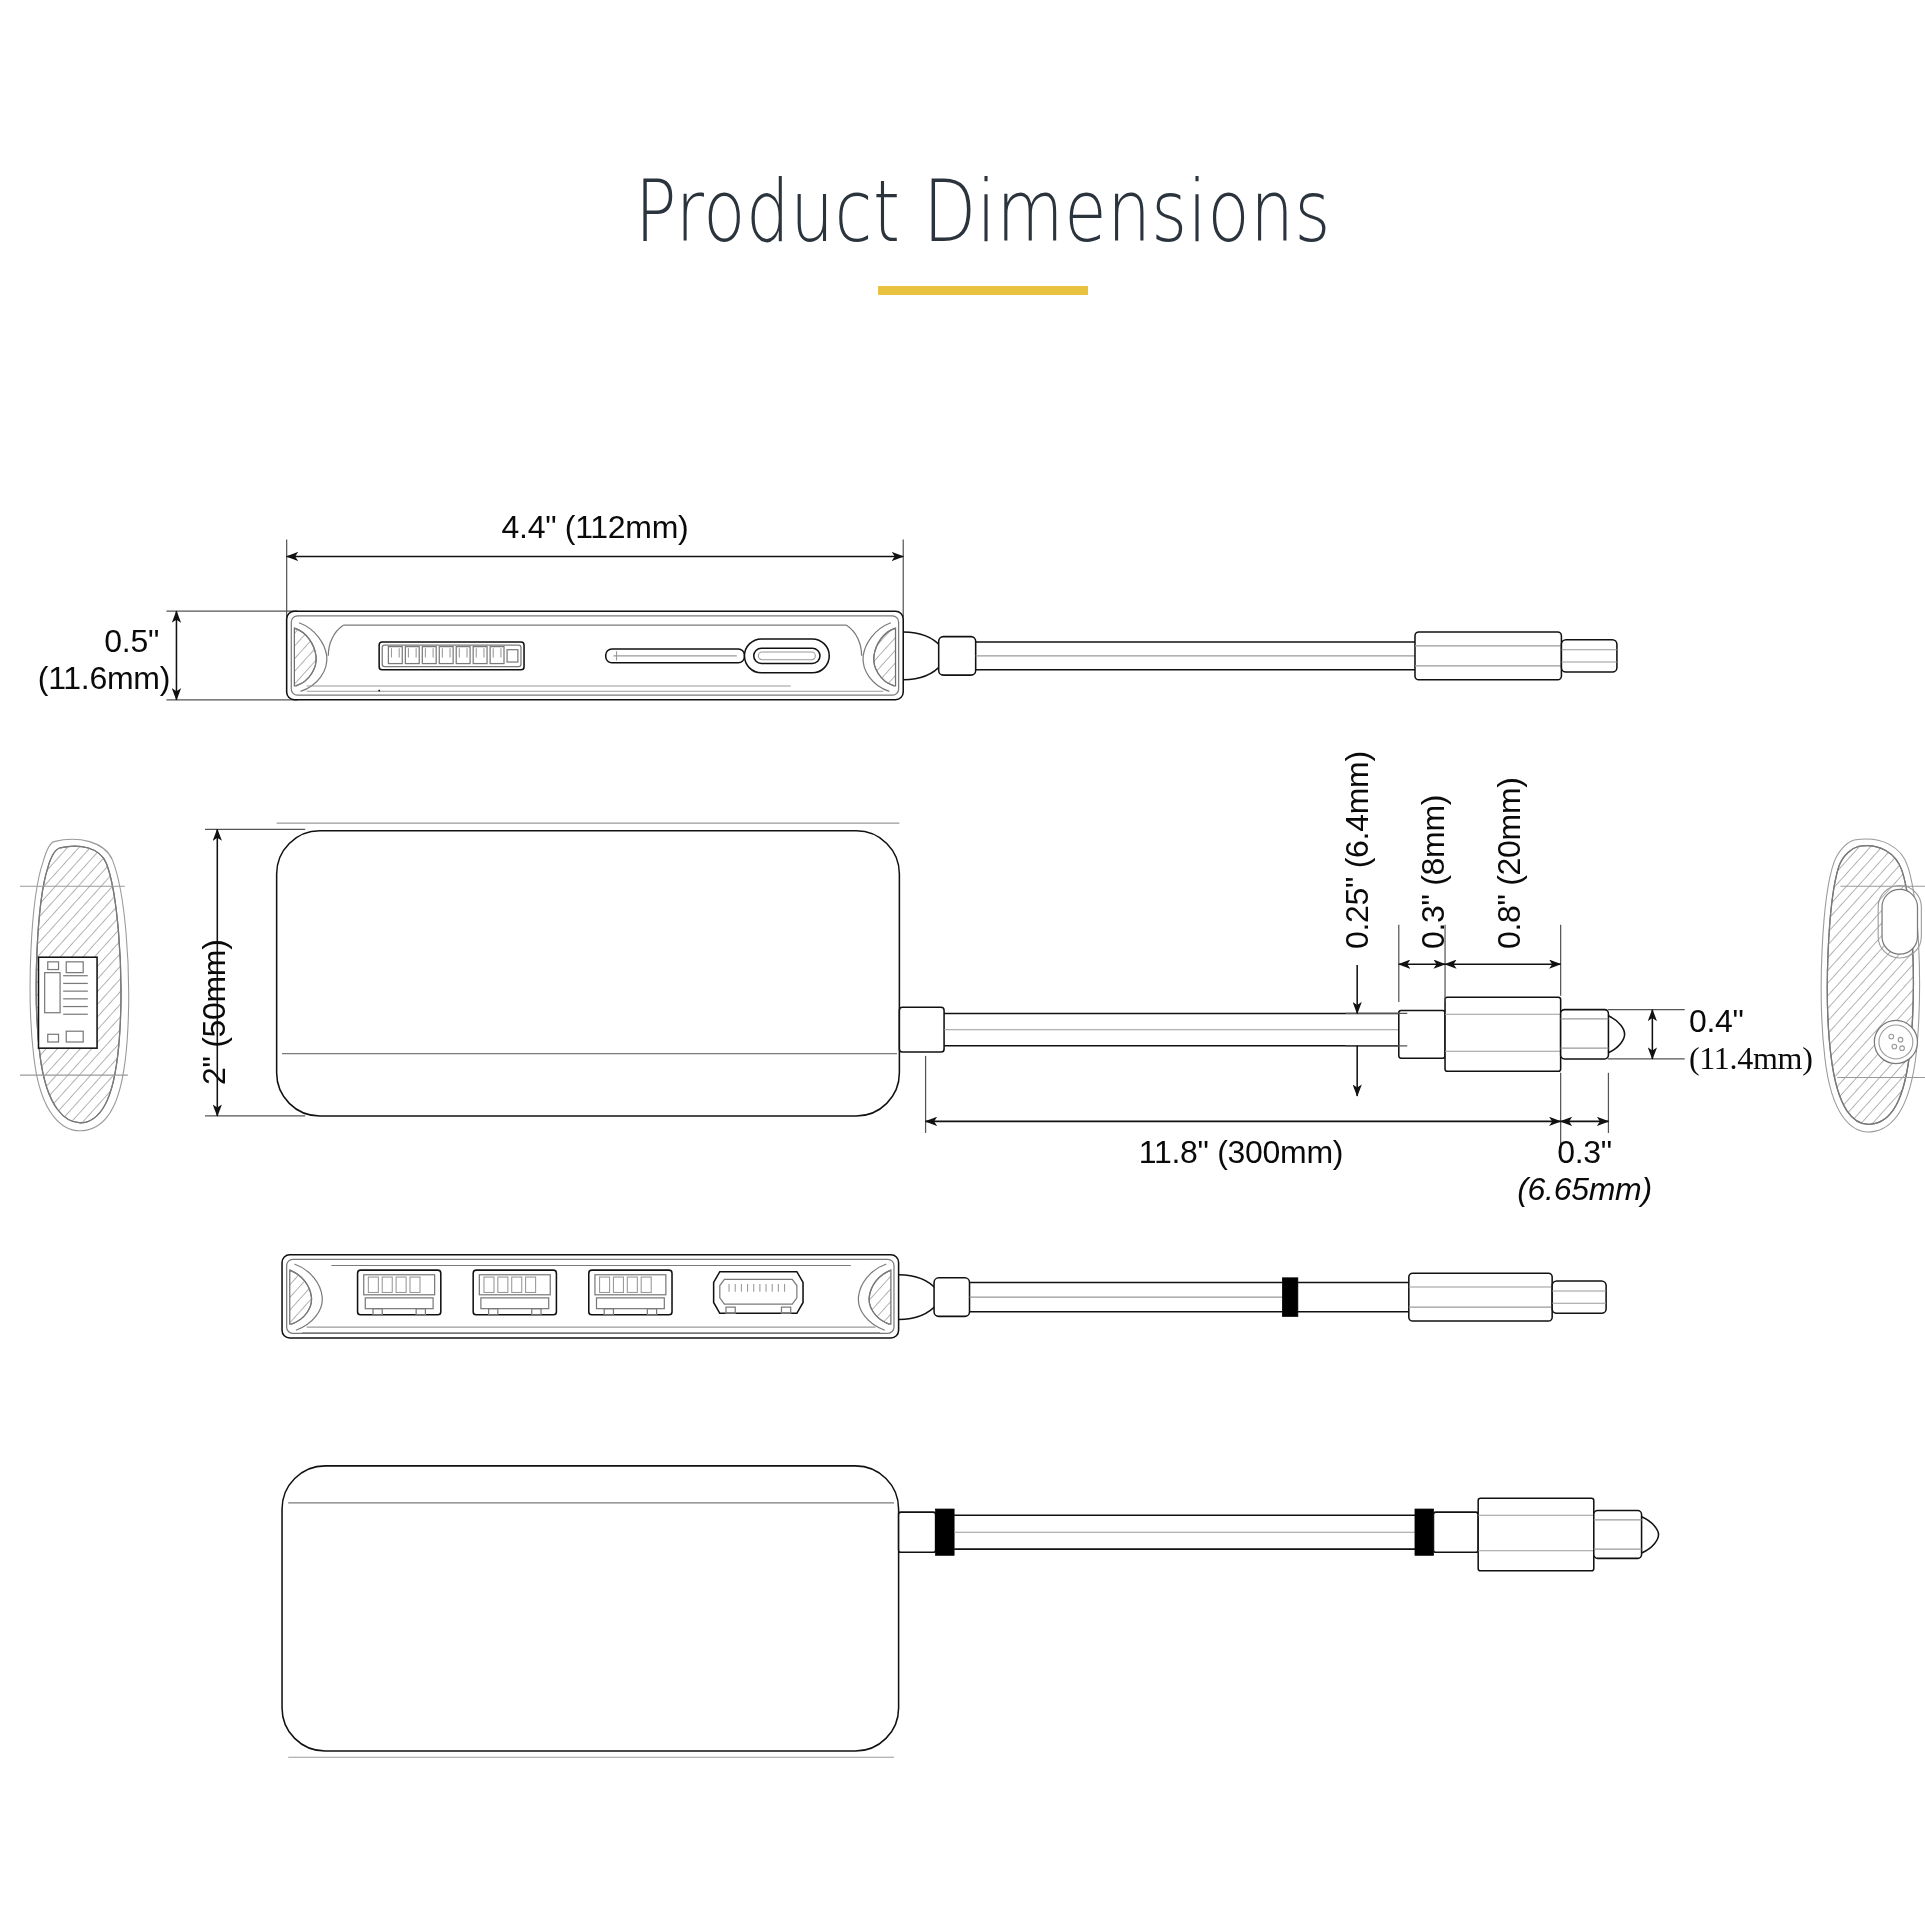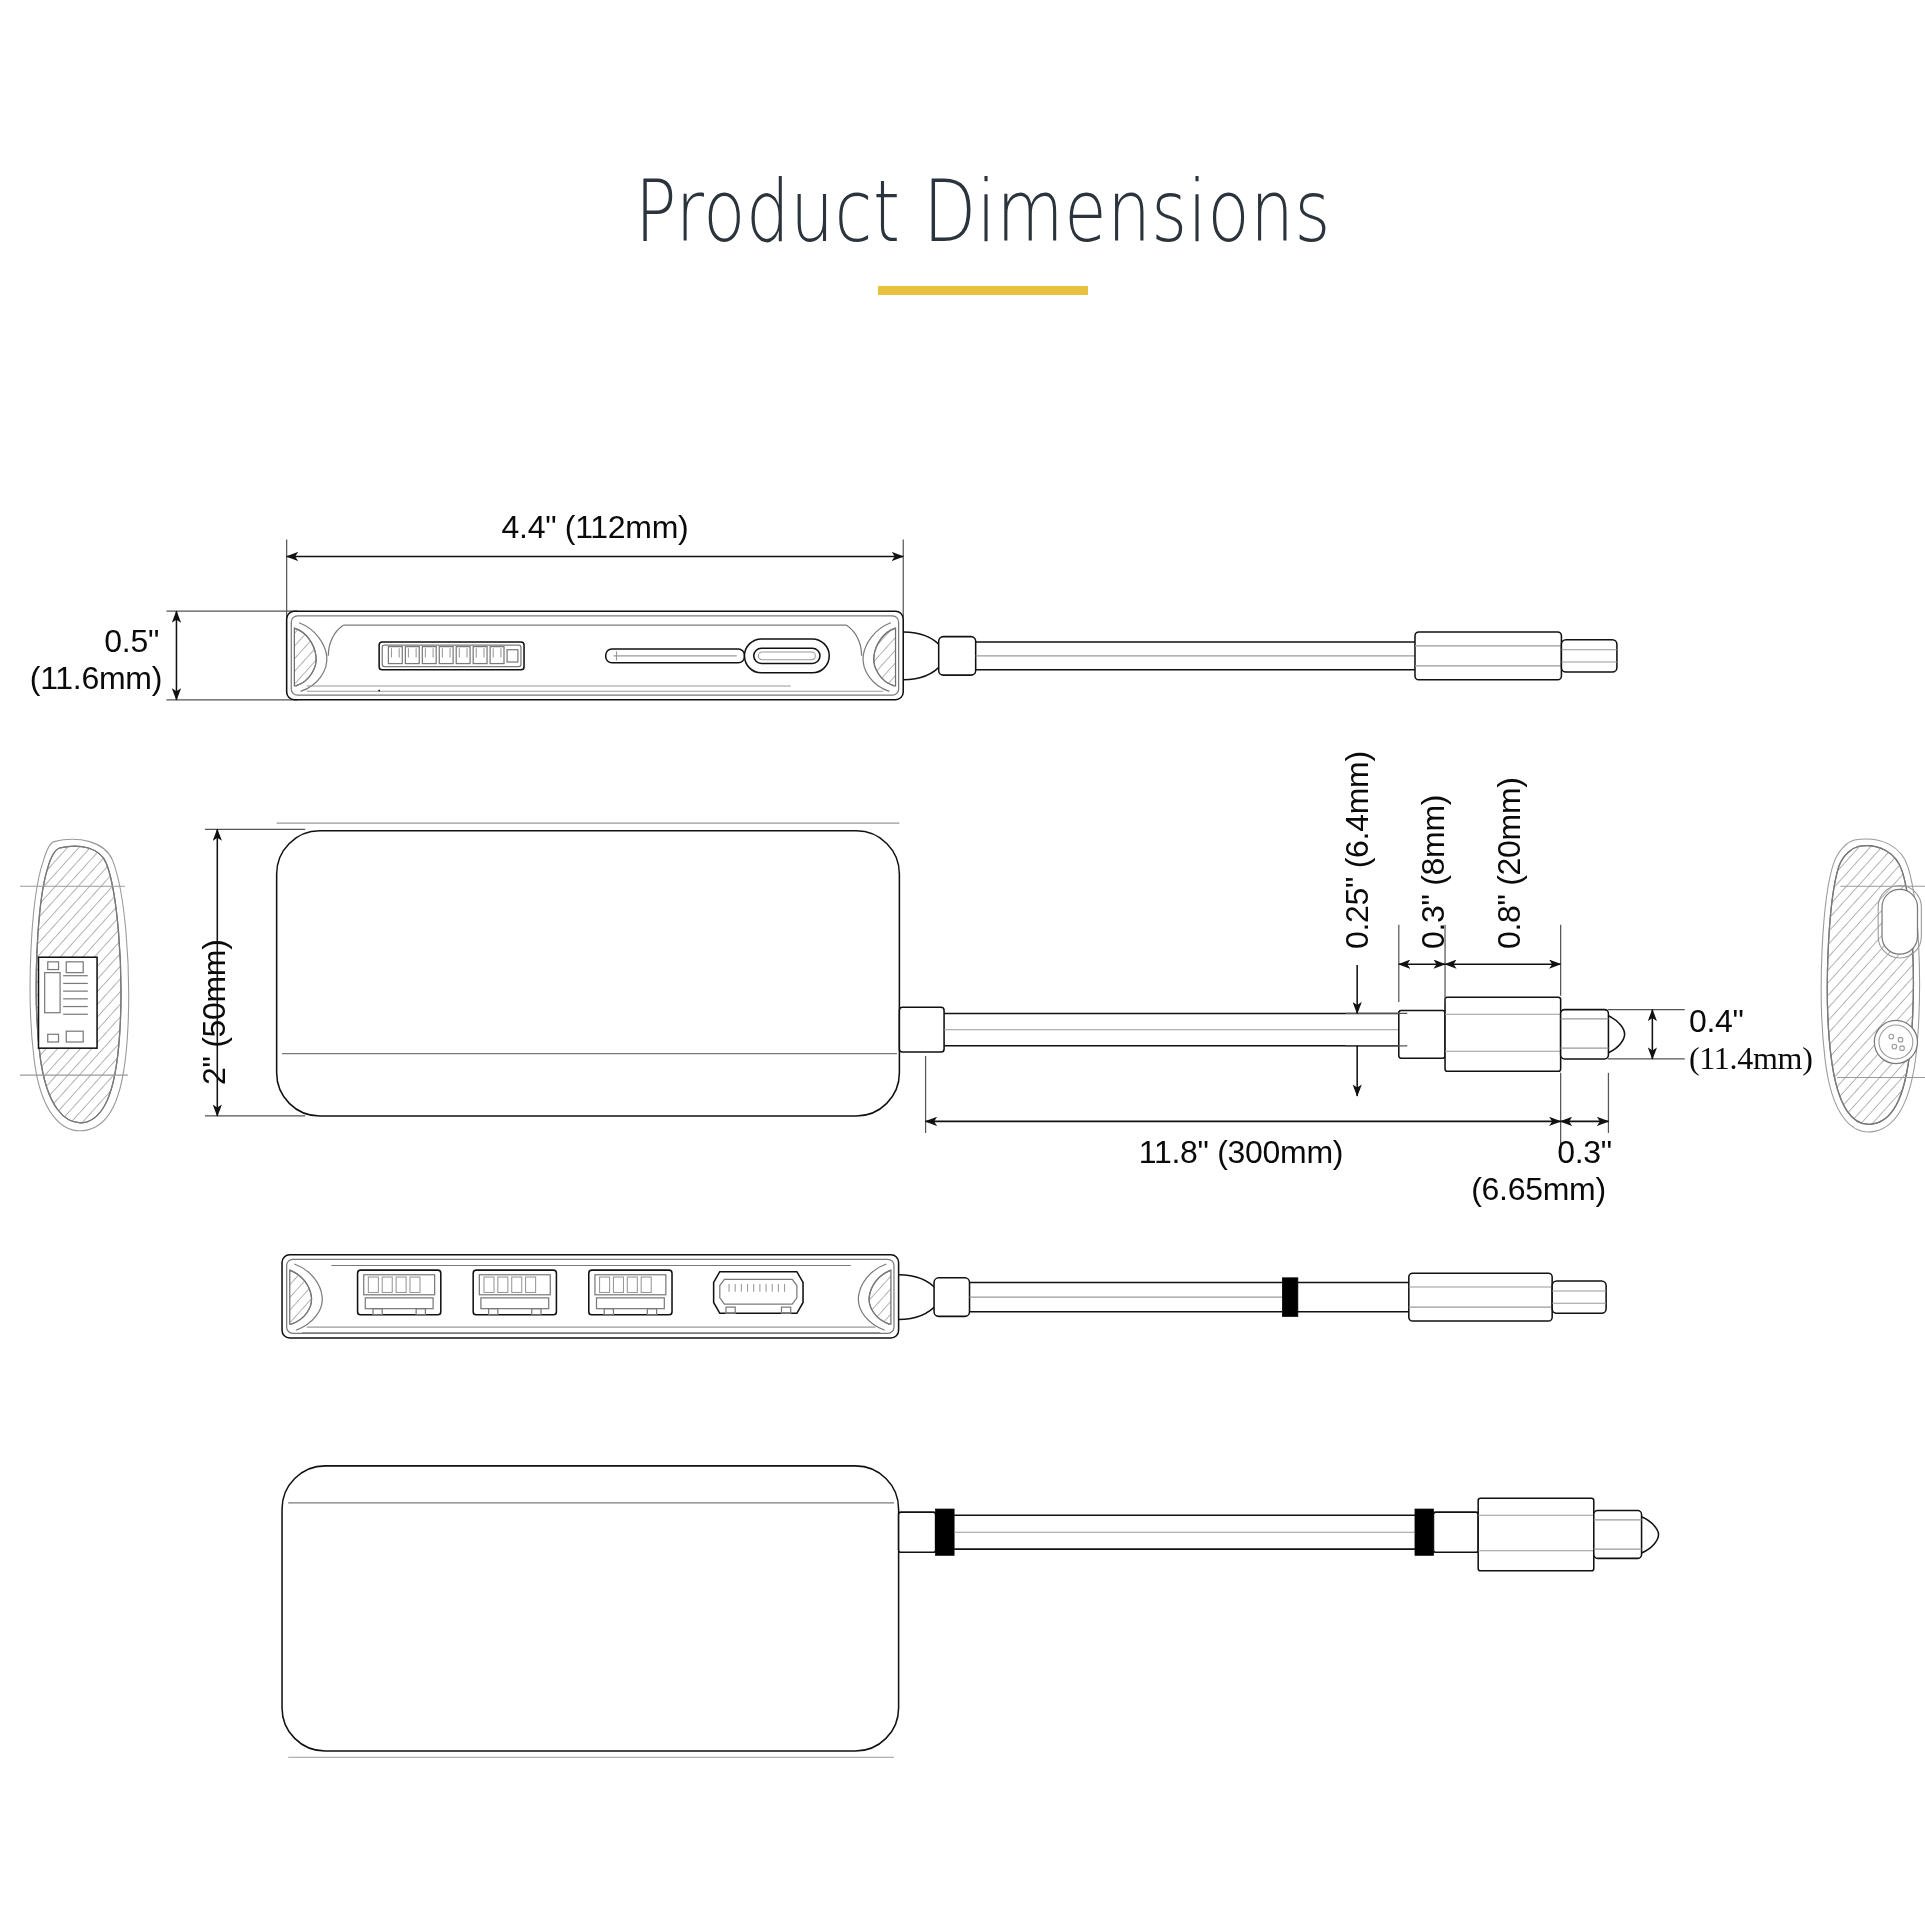--- a/index.html
+++ b/index.html
@@ -427,32 +427,32 @@
         <line class="ln-t" x1="2042" y1="1972" x2="2104" y2="1972"></line>
         <line class="ln-t" x1="2042" y1="2010" x2="2104" y2="2010"></line>
         <path class="ln" d="M2104,1968 C2120,1975 2126,1986 2126,1991 C2126,1997 2120,2008 2104,2015"></path>
       </g>
     </g>
   </svg>
 
   <div class="dim center" style="left:421px; top:509px; width:308px;">4.4" (112mm)</div>
 
   <div class="dim right" style="left:0px; top:623px; width:139px;">0.5"</div>
-  <div class="dim right" style="left:3px; top:660px; width:139px;">(11.6mm)</div>
+  <div class="dim right" style="left:11px; top:660px; width:139px;">(11.6mm)</div>
 
   <div class="dim rot" style="left:176px; top:1085px;">2" (50mm)</div>
 
   <div class="dim rot" style="left:1319px; top:949px;">0.25" (6.4mm)</div>
 
   <div class="dim rot" style="left:1395px; top:949px;">0.3" (8mm)</div>
 
   <div class="dim rot" style="left:1471px; top:949px;">0.8" (20mm)</div>
 
   <div class="dim" style="left:1669px; top:1003px;">0.4"</div>
   <div class="dim" style="left:1669px; top:1040px;font-family:Liberation Serif, serif;">(11.4mm)</div>
 
   <div class="dim center" style="left:1067px; top:1134px; width:308px;">11.8" (300mm)</div>
 
   <div class="dim center" style="left:1468px; top:1134px; width:193px;">0.3"</div>
-  <div class="dim center" style="left:1403px; top:1171px; width:231px;">(6.65mm)</div>
+  <div class="dim center" style="left:1449px; top:1171px; width:231px;font-style:italic;">(6.65mm)</div>
 
 </div>
 
 
 </body></html>

